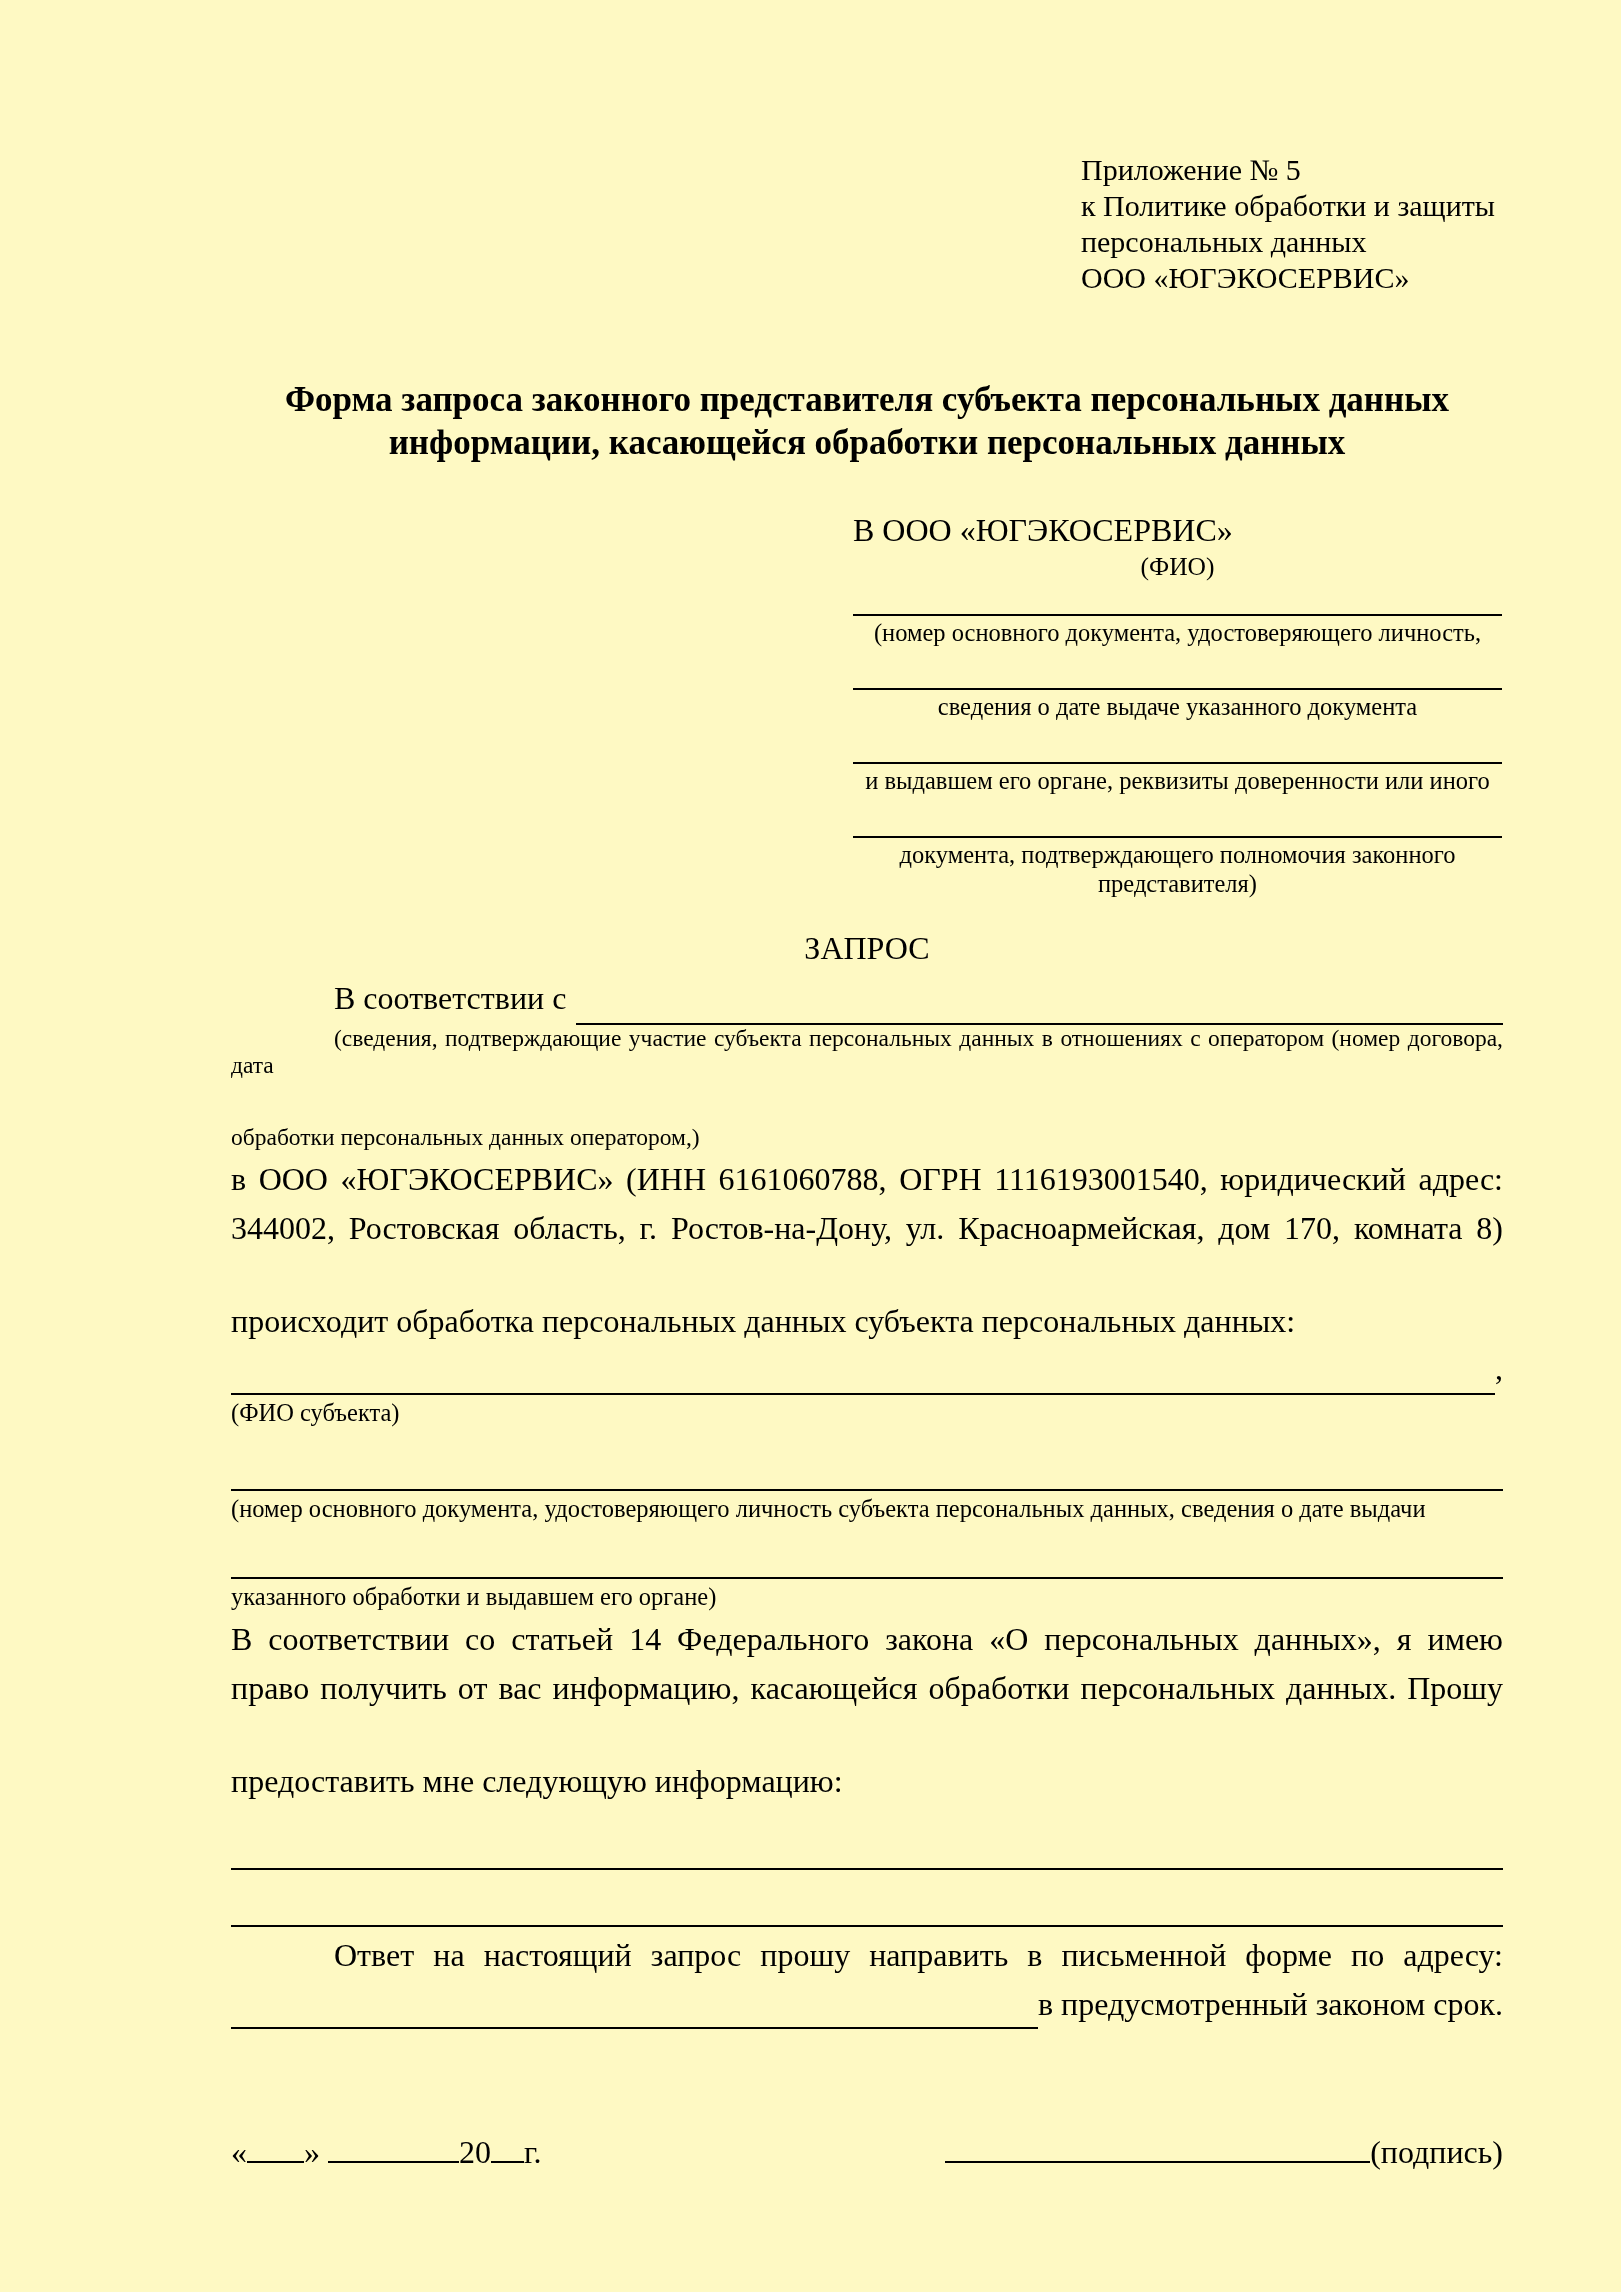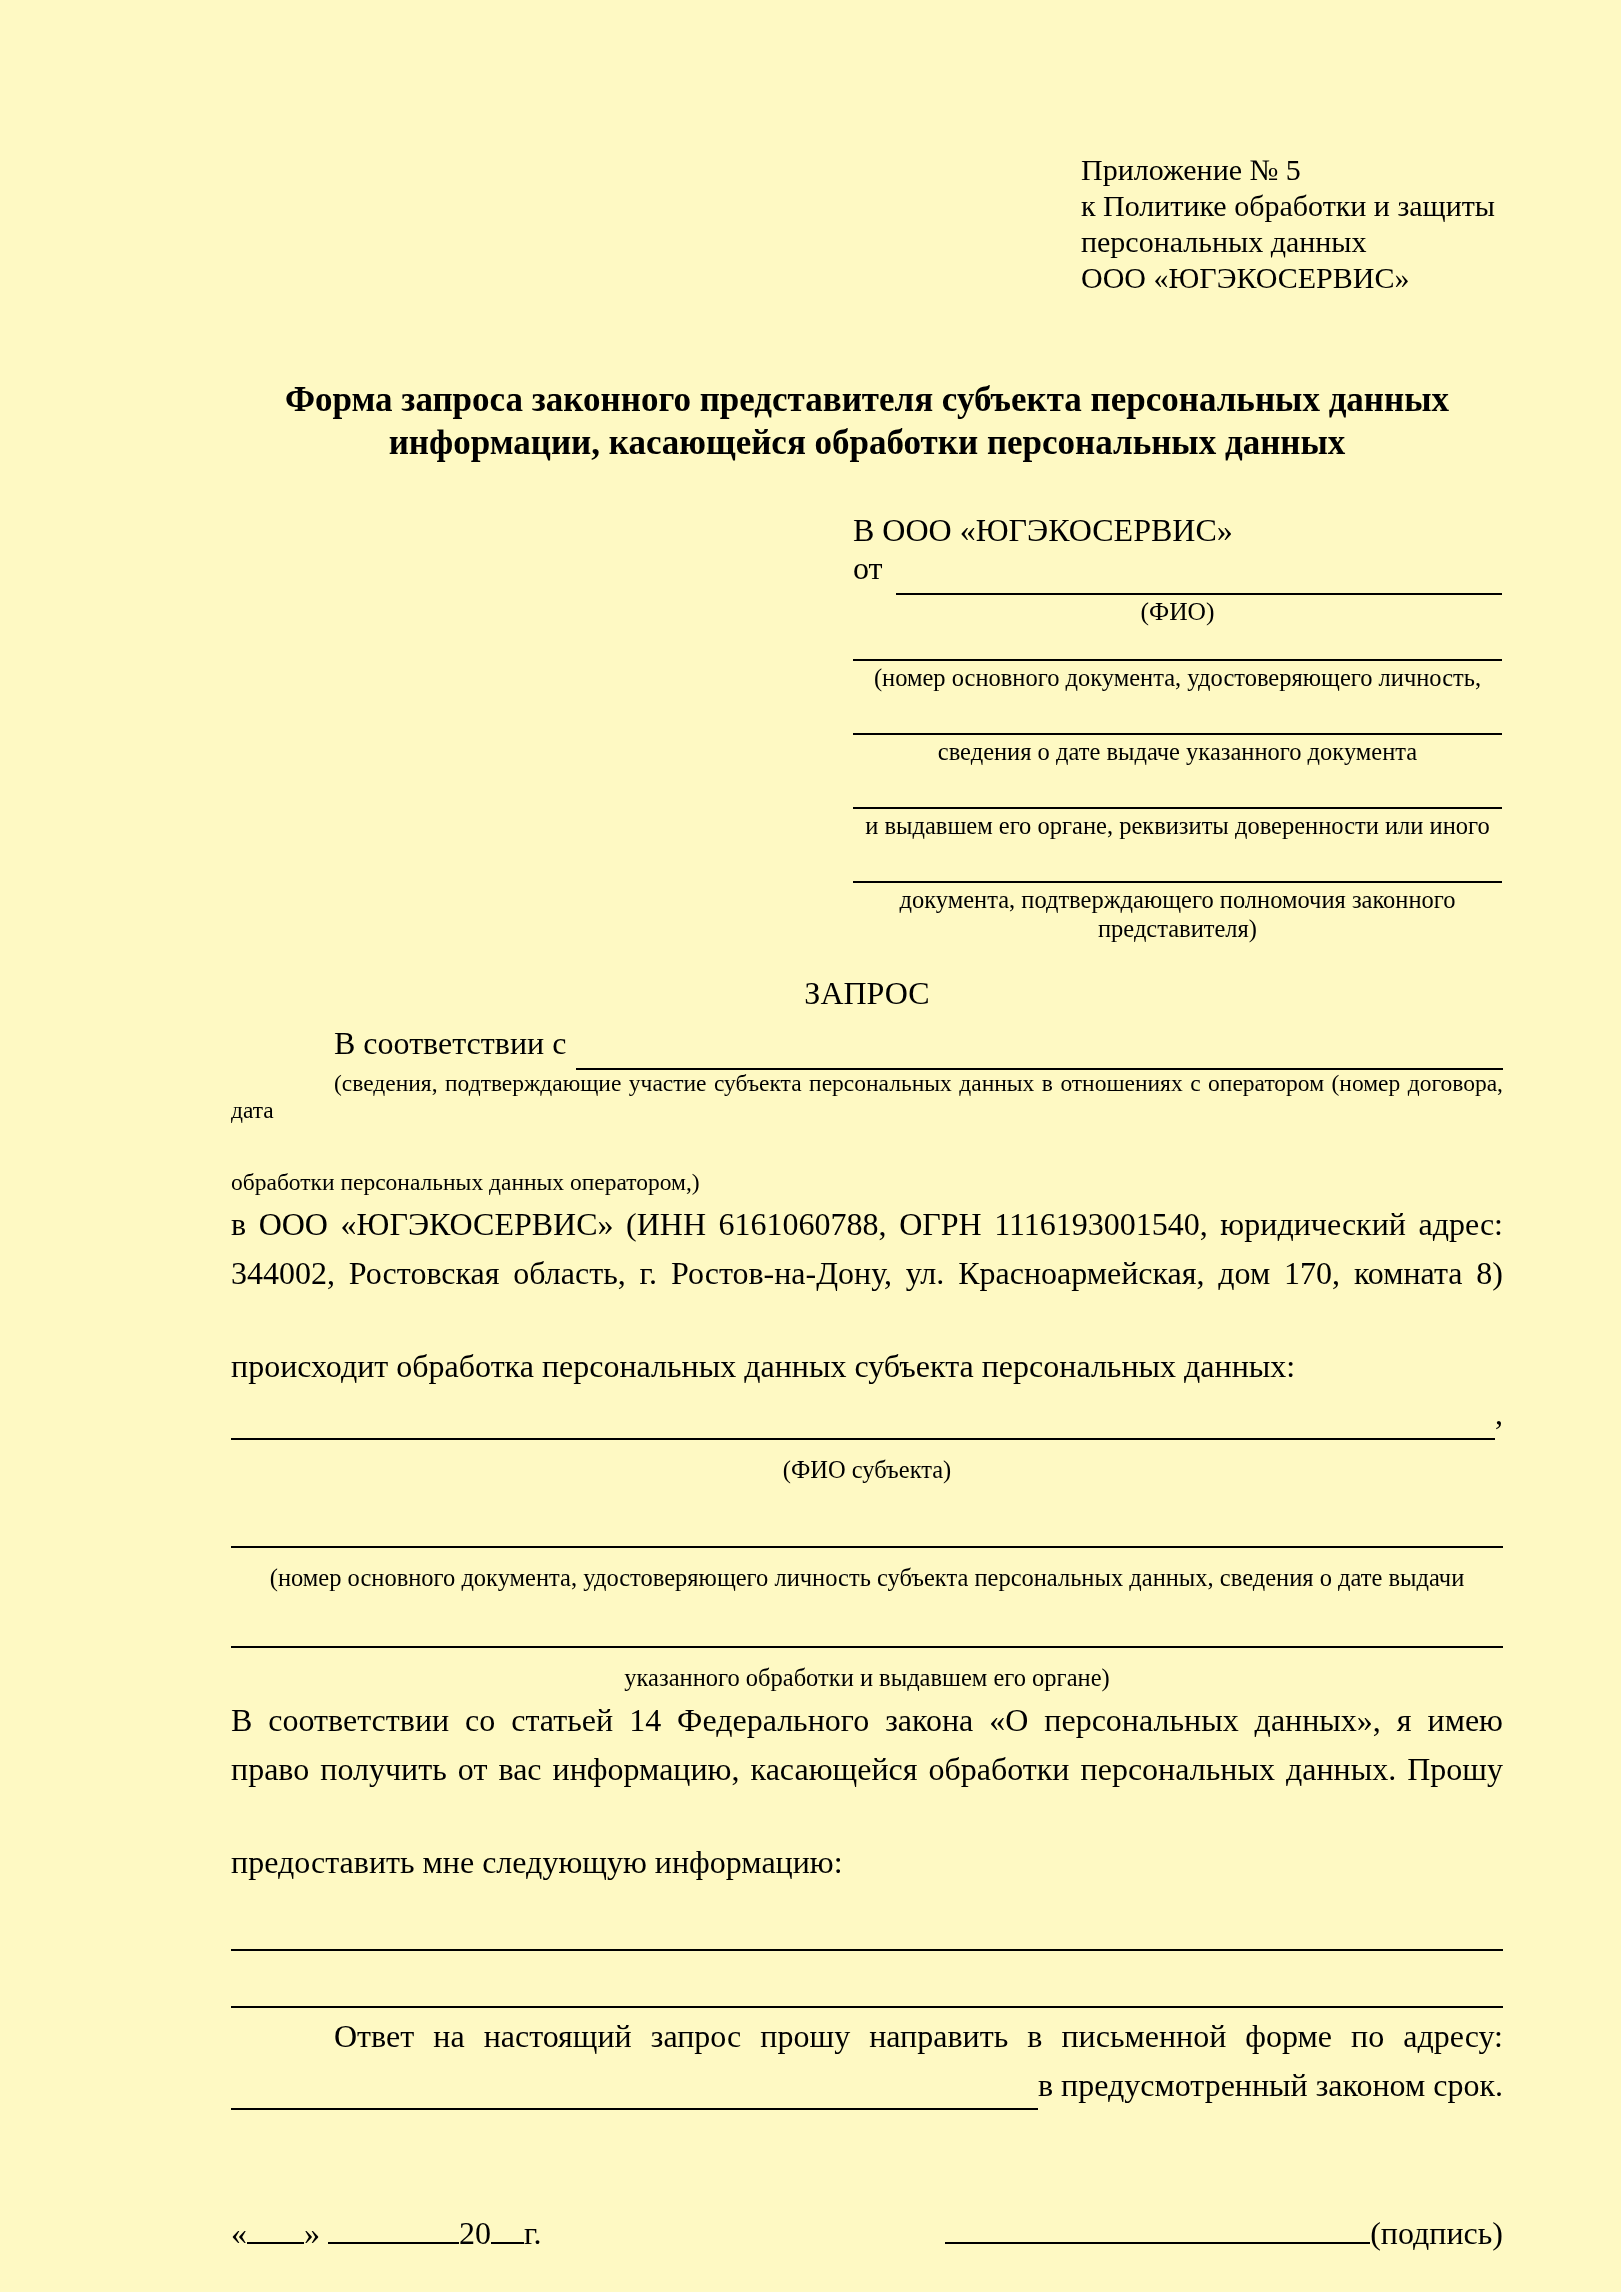--- a/index.html
+++ b/index.html
@@ -93,24 +93,24 @@
   
   .body-par { margin-top: 3.9px; line-height: 49px; }
 
   .subject-row {
     display: flex;
     align-items: baseline;
     height: 45px;
     margin-top: 3.9px;
   }
   .center-caption {
-    text-align: center;
+    text-align: left;
     font-size: 24.5px;
     line-height: 27.4px;
-    padding-top: 16px;
+    padding-top: 4px;
   }
   .wide-blank {
     border-bottom: 2.9px solid #000;
     height: 43px;
   }
   .wide-blank.t1 { height: 47px; margin-top: 15.7px; }
   .wide-blank.t2 { height: 55px; }
 
   .reply-row {
     display: flex;
@@ -158,24 +158,20 @@
       <div>ООО «ЮГЭКОСЕРВИС»</div>
     </div>
 
     <div class="title">
       <span>Форма запроса законного представителя субъекта персональных данных</span><br>
       <span>информации, касающейся обработки персональных данных</span>
     </div>
 
     <div class="addr">
       <div class="addr-to">В ООО «ЮГЭКОСЕРВИС»</div>
-      <div class="from-row">
-        <span class="from-label">от</span>
-        <span class="fill"></span>
-      </div>
       <div class="addr-caption">(ФИО)</div>
       <div class="addr-blank"></div>
       <div class="addr-caption small">(номер основного документа, удостоверяющего личность,</div>
       <div class="addr-blank sp"></div>
       <div class="addr-caption small">сведения о дате выдаче указанного документа</div>
       <div class="addr-blank sp"></div>
       <div class="addr-caption small">и выдавшем его органе, реквизиты доверенности или иного</div>
       <div class="addr-blank sp"></div>
       <div class="addr-caption small">документа, подтверждающего полномочия законного представителя)</div>
     </div>

